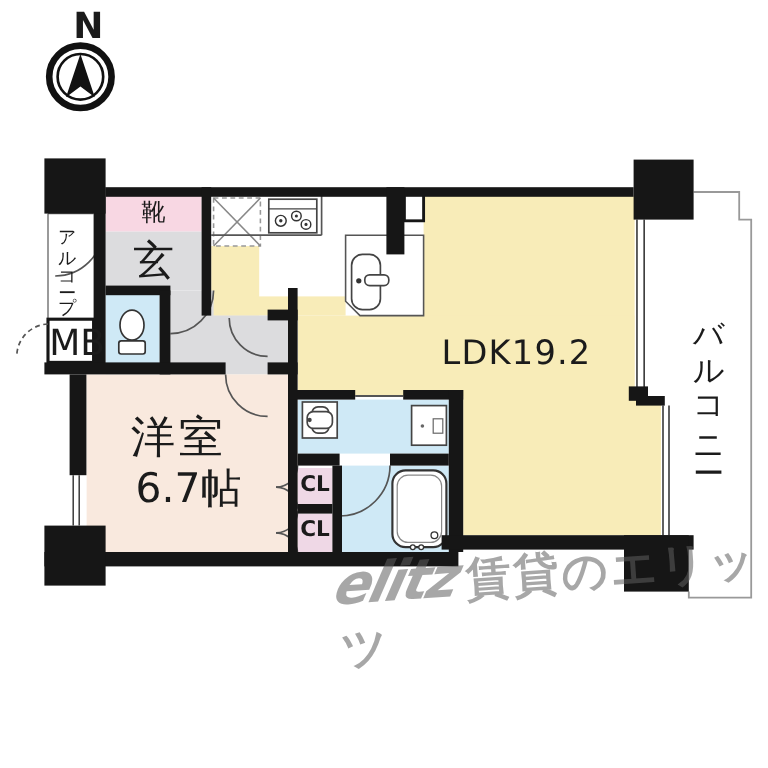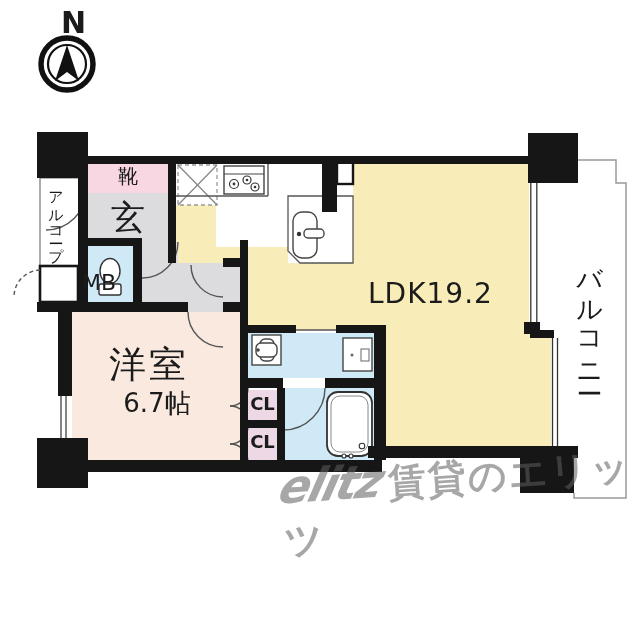--- a/index.html
+++ b/index.html
@@ -178,27 +178,27 @@
 </svg>
 
 <div class="lbl" style="left:61px;top:8px;font-size:30px;font-weight:bold;">N</div>
 
 <div class="lbl center" style="left:88px;top:166px;width:80px;font-size:20px;">靴</div>
 
 <div class="lbl center" style="left:88px;top:200px;width:80px;font-size:34px;">玄</div>
 
 <div class="lbl vert" style="left:48px;top:181px;height:84px;font-size:15px;letter-spacing:1px;">アルコープ</div>
 
-<div class="lbl center" style="left:41px;top:272px;width:36px;font-size:22px;padding-left:40px;">MB</div>
+<div class="lbl center" style="left:41px;top:272px;width:36px;font-size:30px;">MB</div>
 
 <div class="lbl" style="left:368px;top:280px;font-size:28px;letter-spacing:1px;">LDK19.2</div>
 
 <div class="lbl center" style="left:64px;top:346px;width:170px;font-size:37px;letter-spacing:3px;">洋室</div>
 
-<div class="lbl center" style="left:72px;top:390px;width:170px;font-size:26px;">6.7帖</div>
+<div class="lbl center" style="left:72px;top:390px;width:170px;font-size:34px;">6.7帖</div>
 
 <div class="lbl center" style="left:248px;top:395px;width:29px;font-size:18px;font-weight:600;">CL</div>
 
 <div class="lbl center" style="left:248px;top:433px;width:29px;font-size:18px;font-weight:600;">CL</div>
 
 <div class="lbl vert" style="left:577px;top:250px;height:160px;font-size:26px;letter-spacing:3px;">バルコニー</div>
 
 <div id="watermark">
   <span class="logo">elitz</span><span>賃貸のエリッツ</span>
 </div>

